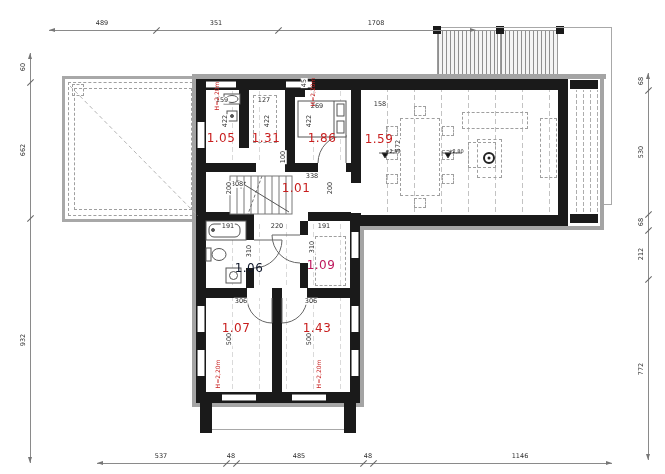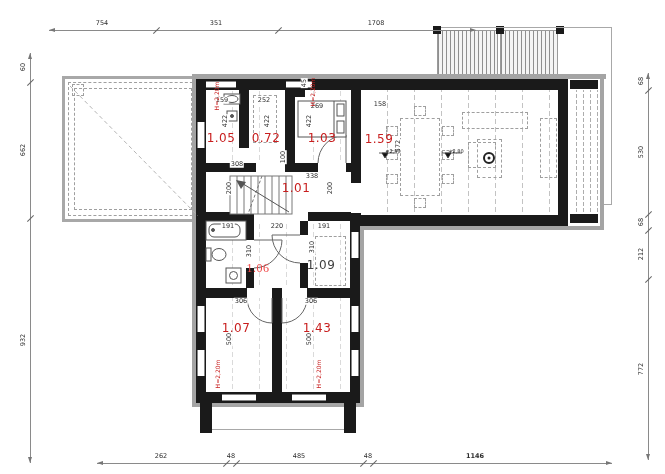--- a/index.html
+++ b/index.html
@@ -194,32 +194,32 @@
       <polygon points="382,153 388,153 385,158"></polygon>
         <line x1="379" y1="153" x2="399" y2="153" fill="none"></line>
       <polygon points="445,153 451,153 448,158"></polygon>
         <line x1="442" y1="153" x2="462" y2="153" fill="none"></line>
     </g>
   </svg>
 
   <div id="labels">
       <span class="lbl roomtxt" style="left: 296px; top: 188px; color: rgb(200, 30, 30);">1.01</span>
       <span class="lbl roomtxt" style="left: 379px; top: 139px; color: rgb(200, 30, 30);">1.59</span>
-      <span class="lbl roomtxt" style="left: 322px; top: 138px; color: rgb(200, 30, 30);">1.03</span>
-      <span class="lbl roomtxt" style="left: 266px; top: 138px; color: rgb(200, 30, 30);">0.72</span>
+      <span class="lbl roomtxt" style="left: 322px; top: 138px; color: rgb(200, 30, 30);">1.86</span>
+      <span class="lbl roomtxt" style="left: 266px; top: 138px; color: rgb(200, 30, 30);">1.31</span>
       <span class="lbl roomtxt" style="left: 221px; top: 138px; color: rgb(200, 30, 30);">1.05</span>
-      <span class="lbl roomtxt" style="left: 258px; top: 268px; color: #ef4444; font-family: Liberation Serif, serif;">1.06</span>
+      <span class="lbl roomtxt" style="left: 249px; top: 268px; color: #0f172a;">1.06</span>
       <span class="lbl roomtxt" style="left: 236px; top: 328px; color: rgb(200, 30, 30);">1.07</span>
       <span class="lbl roomtxt" style="left: 317px; top: 328px; color: rgb(200, 30, 30);">1.43</span>
-      <span class="lbl roomtxt" style="left: 321px; top: 265px; color: #404040;">1.09</span>
+      <span class="lbl roomtxt" style="left: 321px; top: 265px; color: #be185d;">1.09</span>
       <span class="lbl dimtxt dimbg" style="left: 222px; top: 100px;">159</span>
-      <span class="lbl dimtxt dimbg" style="left: 264px; top: 100px;">252</span>
+      <span class="lbl dimtxt dimbg" style="left: 264px; top: 100px;">127</span>
       <span class="lbl dimtxt dimbg" style="left: 317px; top: 106px;">269</span>
       <span class="lbl dimtxt dimbg" style="left: 380px; top: 104px;">158</span>
-      <span class="lbl dimtxt dimbg" style="left: 237px; top: 164px;">308</span>
+      <span class="lbl dimtxt dimbg" style="left: 237px; top: 184px;">308</span>
       <span class="lbl dimtxt dimbg" style="left: 312px; top: 176px;">338</span>
       <span class="lbl dimtxt dimbg" style="left: 228px; top: 226px;">191</span>
       <span class="lbl dimtxt dimbg" style="left: 277px; top: 226px;">220</span>
       <span class="lbl dimtxt dimbg" style="left: 324px; top: 226px;">191</span>
       <span class="lbl dimtxt dimbg" style="left: 241px; top: 301px;">306</span>
       <span class="lbl dimtxt dimbg" style="left: 311px; top: 301px;">306</span>
       <span class="lbl dimtxt dimbg rot" style="left: 225px; top: 121px;">422</span>
       <span class="lbl dimtxt dimbg rot" style="left: 267px; top: 121px;">422</span>
       <span class="lbl dimtxt dimbg rot" style="left: 309px; top: 121px;">422</span>
       <span class="lbl dimtxt dimbg rot" style="left: 304px; top: 83px;">45</span>
@@ -235,35 +235,35 @@
       <span class="lbl htxt rot" style="left: 313px; top: 92px; color: rgb(200, 30, 30);">H=2,20m</span>
       <span class="lbl htxt rot" style="left: 218px; top: 374px; color: rgb(200, 30, 30);">H=2,20m</span>
       <span class="lbl htxt rot" style="left: 319px; top: 374px; color: rgb(200, 30, 30);">H=2,20m</span>
       <span class="lbl lvltxt" style="left: 393px; top: 151px;">+2,80</span>
       <span class="lbl lvltxt" style="left: 456px; top: 151px;">+2,80</span>
       <div class="dline" style="left: 49px; top: 30px; width: 427px; height: 1px;"></div>
       <div class="tick" style="left: 155.5px; top: 26px;"></div>
       <div class="tick" style="left: 277.5px; top: 26px;"></div>
       <div class="arr" style="left: 49px; top: 27.5px; border-width: 2.5px 6px 2.5px 0px; border-right-color: rgb(119, 119, 119);"></div>
       <div class="arr" style="left: 470px; top: 27.5px; border-width: 2.5px 0px 2.5px 6px; border-left-color: rgb(119, 119, 119);"></div>
-      <span class="lbl dimtxt" style="left: 102px; top: 23px;">754</span>
+      <span class="lbl dimtxt" style="left: 102px; top: 23px;">489</span>
       <span class="lbl dimtxt" style="left: 216px; top: 23px;">351</span>
       <span class="lbl dimtxt" style="left: 376px; top: 23px;">1708</span>
       <div class="dline" style="left: 97px; top: 463px; width: 515px; height: 1px;"></div>
       <div class="tick" style="left: 225.5px; top: 459px;"></div>
       <div class="tick" style="left: 235.5px; top: 459px;"></div>
       <div class="tick" style="left: 362.5px; top: 459px;"></div>
       <div class="tick" style="left: 372.5px; top: 459px;"></div>
       <div class="arr" style="left: 97px; top: 460.5px; border-width: 2.5px 6px 2.5px 0px; border-right-color: rgb(119, 119, 119);"></div>
       <div class="arr" style="left: 606px; top: 460.5px; border-width: 2.5px 0px 2.5px 6px; border-left-color: rgb(119, 119, 119);"></div>
-      <span class="lbl dimtxt" style="left: 161px; top: 456px;">262</span>
+      <span class="lbl dimtxt" style="left: 161px; top: 456px;">537</span>
       <span class="lbl dimtxt" style="left: 231px; top: 456px;">48</span>
       <span class="lbl dimtxt" style="left: 299px; top: 456px;">485</span>
       <span class="lbl dimtxt" style="left: 368px; top: 456px;">48</span>
-      <span class="lbl dimtxt" style="left: 475px; top: 456px; font-weight: bold;">1146</span>
+      <span class="lbl dimtxt" style="left: 520px; top: 456px;">1146</span>
       <div class="dline" style="left: 30px; top: 53px; width: 1px; height: 410px;"></div>
       <div class="tick" style="left: 29.5px; top: 78px;"></div>
       <div class="tick" style="left: 29.5px; top: 214px;"></div>
       <div class="arr" style="left: 27.5px; top: 53px; border-width: 0px 2.5px 6px; border-bottom-color: rgb(119, 119, 119);"></div>
       <div class="arr" style="left: 27.5px; top: 457px; border-width: 6px 2.5px 0px; border-top-color: rgb(119, 119, 119);"></div>
       <span class="lbl dimtxt rot" style="left: 23px; top: 67px;">60</span>
       <span class="lbl dimtxt rot" style="left: 23px; top: 150px;">662</span>
       <span class="lbl dimtxt rot" style="left: 23px; top: 340px;">932</span>
       <div class="dline" style="left: 648px; top: 73px; width: 1px; height: 387px;"></div>
       <div class="tick" style="left: 647.5px; top: 86px;"></div>

